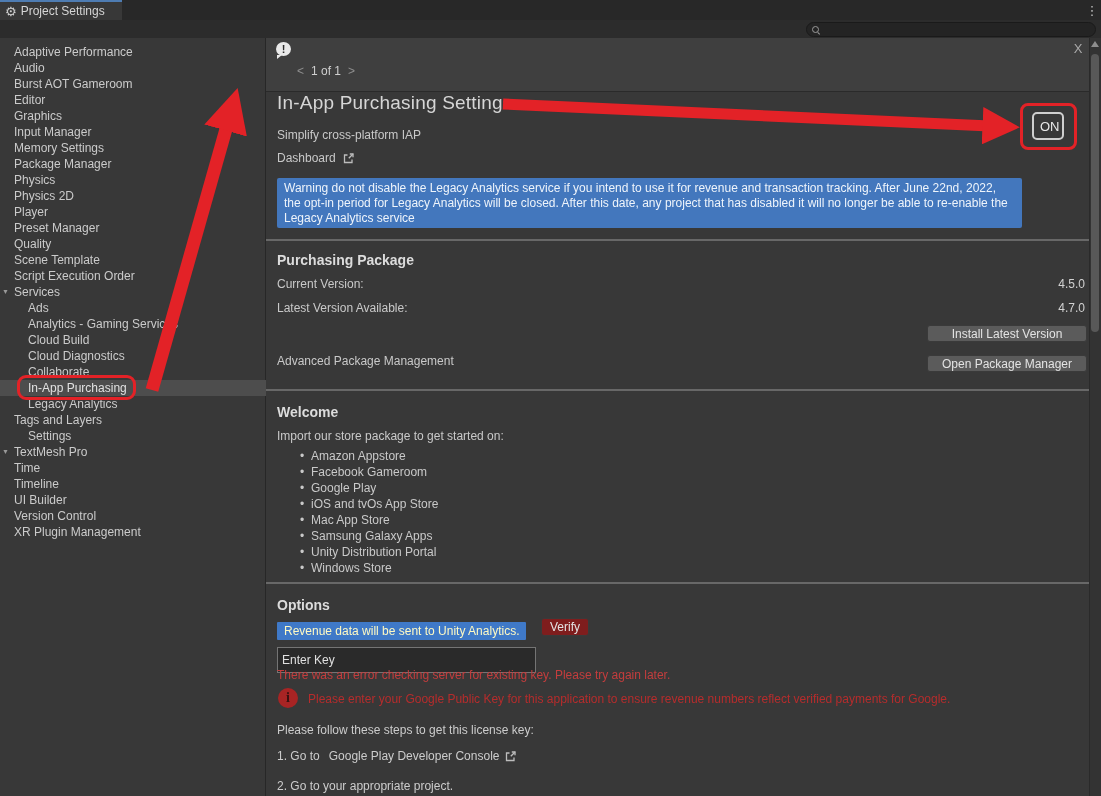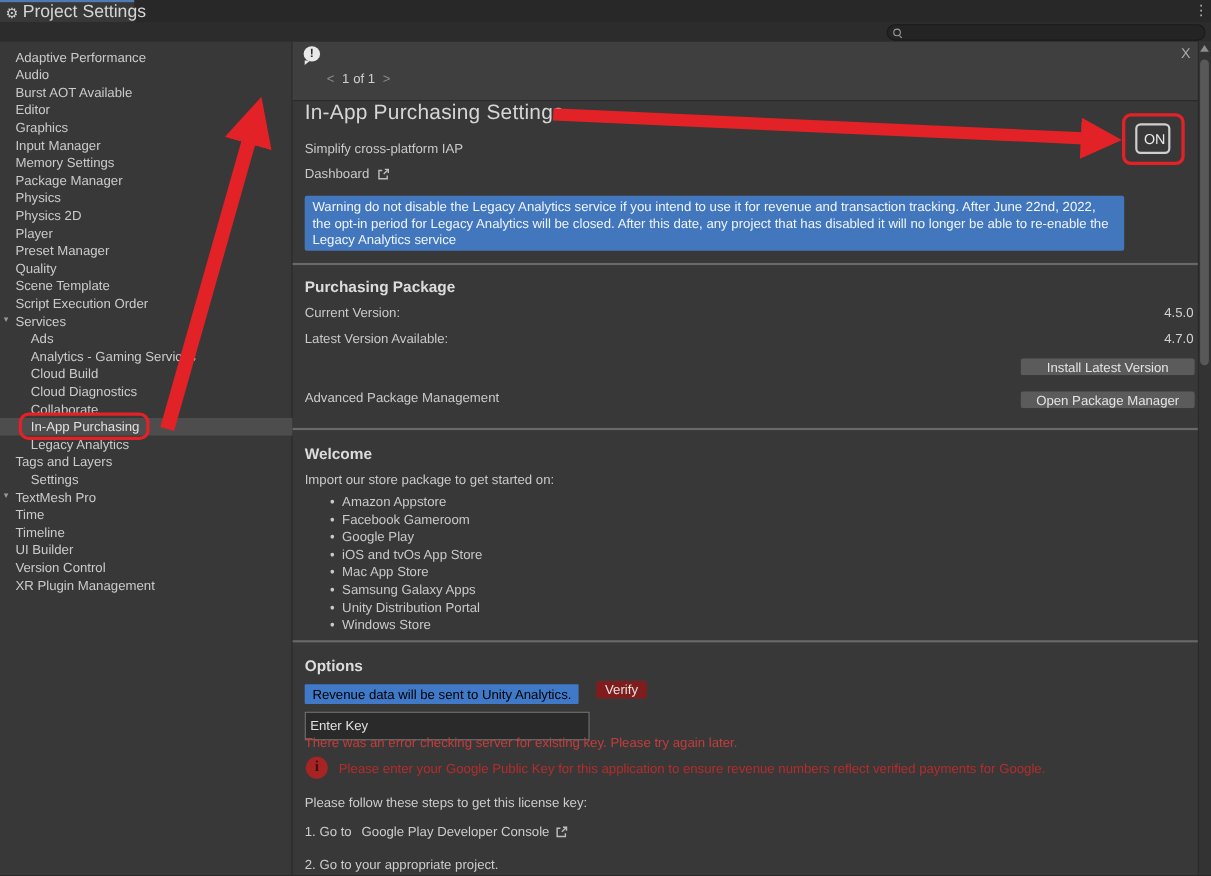--- a/index.html
+++ b/index.html
@@ -12,21 +12,21 @@
     -webkit-font-smoothing:antialiased;
   }
   .abs{position:absolute;}
 
   
   .titlebar{left:0;top:0;width:1101px;height:20px;background:#282828;}
   .title-tab{left:0;top:0;width:122px;height:20px;background:#383838;
     border-top:2px solid var(--tab-accent-blue,#4e7cb2);
     display:flex;align-items:center;padding-left:5px;gap:4px;}
   .gear{font-size:13px;color:#cfcfcf;line-height:1;}
-  .title-text{color:#d6d6d6;font-size:16px;white-space:nowrap;}
+  .title-text{color:#d6d6d6;font-size:12px;white-space:nowrap;}
   .kebab{left:1084px;top:1px;width:16px;height:18px;color:#bdbdbd;font-size:13px;
     display:flex;align-items:center;justify-content:center;cursor:pointer;}
 
   
   .toolbar{left:0;top:20px;width:1101px;height:18px;background:#2c2c2c;}
   .searchbox{left:806px;top:22px;width:290px;height:15px;background:#242424;
     border:1px solid #1a1a1a;border-radius:8px;display:flex;align-items:center;padding:0 5px;}
   .search-glass{position:relative;width:8px;height:8px;flex:0 0 auto;}
   .search-glass::before{content:"";position:absolute;left:0;top:0;width:5px;height:5px;
     border:1.4px solid #9a9a9a;border-radius:50%;}
@@ -81,21 +81,21 @@
   .openpm-btn{left:927px;top:355px;width:160px;height:17px;}
 
   .welcome-title{left:277px;top:404px;}
   .welcome-intro{left:277px;top:429px;}
   .store-list{left:300px;top:448px;}
   .store-item{height:16px;line-height:16px;white-space:nowrap;color:#c9c9c9;}
   .bullet{display:inline-block;width:11px;color:#c9c9c9;}
 
   .options-title{left:277px;top:597px;}
   .badge{left:277px;top:622px;height:18px;line-height:18px;background:var(--badge-blue,#3f79c8);
-    color:#000000;padding:0 7px;border-radius:1px;}
+    color:#fef9c3;padding:0 7px;border-radius:1px;}
   .key-input{left:277px;top:647px;width:259px;height:18px;background:#2a2a2a;
     border:1px solid #747474;color:#e0e0e0;font:inherit;padding:12px 4px;outline:none;}
   .verify-btn{left:541px;top:618px;width:48px;height:18px;background:#7f1d1d;}
   .error-line{left:277px;top:668px;color:var(--error-red,#c43d3d);}
   .info-icon{left:278px;top:688px;width:20px;height:20px;border-radius:50%;
     background:var(--info-icon-red,#a82424);color:#3c1111;font-weight:bold;font-size:14px;
     text-align:center;line-height:20px;font-family:"Liberation Serif","DejaVu Serif",serif;}
   .key-warning{left:308px;top:692px;color:var(--key-warning-red,#b62c2c);}
   .steps-intro{left:277px;top:723px;}
   .step1{left:277px;top:749px;display:flex;align-items:center;gap:5px;}
@@ -131,21 +131,21 @@
   <div class="abs toolbar"></div>
   <div class="abs searchbox">
     <span class="search-glass"></span>
     <input class="search-input" value="" style="">
   </div>
 
   <div class="abs sidebar">
     <div class="sb-list">
         <div class="sb-row indent1"><span>Adaptive Performance</span></div>
         <div class="sb-row indent1"><span>Audio</span></div>
-        <div class="sb-row indent1"><span>Burst AOT Available</span></div>
+        <div class="sb-row indent1"><span>Burst AOT Gameroom</span></div>
         <div class="sb-row indent1"><span>Editor</span></div>
         <div class="sb-row indent1"><span>Graphics</span></div>
         <div class="sb-row indent1"><span>Input Manager</span></div>
         <div class="sb-row indent1"><span>Memory Settings</span></div>
         <div class="sb-row indent1"><span>Package Manager</span></div>
         <div class="sb-row indent1"><span>Physics</span></div>
         <div class="sb-row indent1"><span>Physics 2D</span></div>
         <div class="sb-row indent1"><span>Player</span></div>
         <div class="sb-row indent1"><span>Preset Manager</span></div>
         <div class="sb-row indent1"><span>Quality</span></div>

